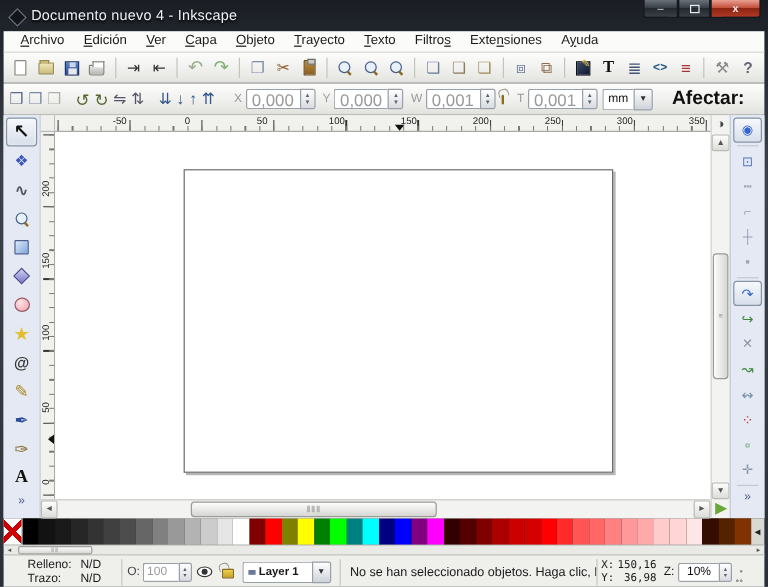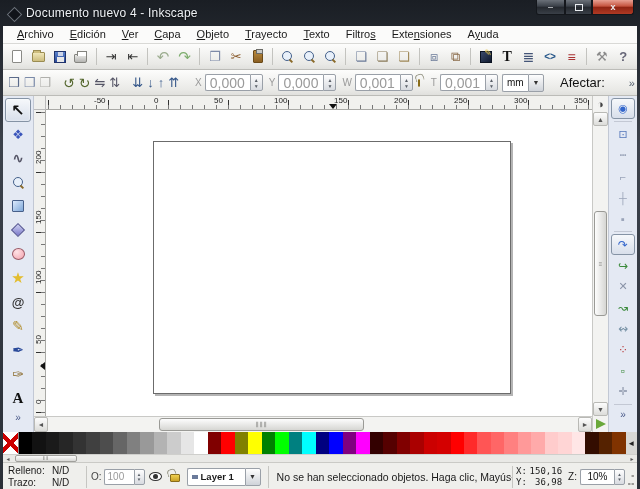--- a/index.html
+++ b/index.html
@@ -29,21 +29,21 @@
   .toolbar { height:26px; background:linear-gradient(180deg,#fdfdfc,#e9e9e6 80%,#e0e0dd); border-bottom:1px solid #bcbcb8; display:flex; align-items:center; padding:0 3px; }
   .tbtn { width:22px; height:22px; margin:0 1px; border:1px solid transparent; border-radius:2px; display:flex; align-items:center; justify-content:center; font-size:13px; line-height:1; }
   .tsep { width:1px; height:17px; background:#c3c3bf; margin:0 4px; }
   .lbl { color:#9a9a9a; margin:0 3px 0 6px; font-size:10px; }
   .numwrap { display:flex; align-items:center; }
   .numfield { width:45px; height:17px; border:1px solid #9aa0a8; border-right:none; border-radius:2px 0 0 2px; background:#fff; color:#9a9a9a; font-size:14px; padding:0 4px; display:flex; align-items:center; }
   .spin { width:13px; height:17px; border:1px solid #9aa0a8; border-radius:0 2px 2px 0; background:linear-gradient(180deg,#fefefe,#d8dbe0); display:flex; flex-direction:column; align-items:center; justify-content:center; color:#5a6068; font-size:5px; line-height:1.2; }
   .unitbox { display:flex; align-items:center; margin-left:4px; }
   .unitval { width:26px; height:18px; border:1px solid #9aa0a8; border-right:none; background:#fff; color:#111; font-size:10px; display:flex; align-items:center; padding-left:4px; border-radius:2px 0 0 2px; }
   .unitarrow { width:16px; height:18px; border:1px solid #9aa0a8; border-radius:0 2px 2px 0; background:linear-gradient(180deg,#fefefe,#cfd3d9); color:#333; font-size:7px; display:flex; align-items:center; justify-content:center; }
-  .affect { font-weight:normal; color:#111; margin:0 24px 0 8px; font-size:13px; }
+  .affect { font-weight:bold; color:#111; margin:0 24px 0 8px; font-size:16px; }
   .chev { color:#55606e; font-size:11px; margin-right:2px; }
 
   
   .main { display:flex; height:336px; background:#fff; }
   .toolbox { width:31px; background:#e4e9f3; border-right:1px solid #c2c8d4; display:flex; flex-direction:column; align-items:center; padding-top:2px; }
   .toolbtn { width:26px; height:24px; display:flex; align-items:center; justify-content:center; border:1px solid transparent; border-radius:3px; margin-bottom:0; font-size:14px; }
   .toolbtn.active { border:1px solid #8593a5; background:linear-gradient(180deg,#f6f8fb,#d8dfeb); box-shadow:inset 0 0 2px #fff; }
   .tb-overflow { color:#4a5a8a; font-size:10px; margin-top:2px; }
 
   .centercol { flex:1; display:flex; flex-direction:column; min-width:0; }
@@ -89,21 +89,21 @@
       linear-gradient(-45deg, transparent 42%, #cc0000 42% 58%, transparent 58%), #fff;
       border-right:1px solid #888; }
   .swatch { flex:1; }
   .pal-arrow { width:11px; background:#d8d8d5; color:#222; font-size:8px; display:flex; align-items:center; justify-content:center; }
   .palscroll { height:8px; background:#e9e9e6; border-top:1px solid #cfcfcc; position:relative; display:flex; }
   .ps-arrow { width:10px; font-size:5px; color:#555; display:flex; align-items:center; justify-content:center; }
   .ps-thumb { position:absolute; left:12px; width:62px; top:0; bottom:0; background:linear-gradient(180deg,#fcfcfc,#d8d8d5); border:1px solid #a0a09c; border-radius:2px; color:#8a8a86; font-size:5px; display:flex; align-items:center; justify-content:center; letter-spacing:1px; }
   .ps-right { position:absolute; right:0; top:0; bottom:0; width:10px; font-size:5px; color:#555; display:flex; align-items:center; justify-content:center; }
 
   
-  .statusbar { height:28px; background:#efefec; border-top:1px solid #cacac6; display:flex; align-items:center; padding:0 2px; font-size:10px; color:#1a1a1a; }
+  .statusbar { height:28px; background:#efefec; border-top:1px solid #cacac6; display:flex; align-items:center; padding:0 17px; font-size:10px; color:#1a1a1a; }
   .fs-block { display:grid; grid-template-columns:44px 30px; line-height:12px; padding-left:3px; }
   .ssep { width:1px; height:22px; background:#c6c6c2; margin:0 4px; }
   .o-group { display:flex; align-items:center; }
   .o-field { width:30px; height:16px; border:1px solid #9aa0a8; border-right:none; background:#fff; color:#9a9a9a; display:flex; align-items:center; padding-left:3px; border-radius:2px 0 0 2px; }
   .mini-spin { width:11px; height:16px; border:1px solid #9aa0a8; background:linear-gradient(180deg,#fefefe,#d8dbe0); color:#5a6068; font-size:4.5px; display:flex; flex-direction:column; align-items:center; justify-content:center; border-radius:0 2px 2px 0; }
   .i-eye { width:13px; height:9px; border:1px solid #333; border-radius:50%; background:#fff; position:relative; margin:0 4px; }
   .i-eye::after { content:""; position:absolute; left:3px; top:1px; width:5px; height:5px; border-radius:50%; background:#333; }
   .i-lock { width:10px; height:8px; background:linear-gradient(180deg,#f0d050,#c9a227); border:1px solid #8a6d1a; border-radius:1px; position:relative; margin:2px 4px 0; }
   .i-lock::before { content:""; position:absolute; left:-4px; top:-6px; width:7px; height:6px; border:1.5px solid #9a9a8a; border-bottom:none; border-radius:4px 4px 0 0; transform:rotate(-18deg); }
   .layercombo { display:flex; align-items:flex-start; margin:0 3px; }

